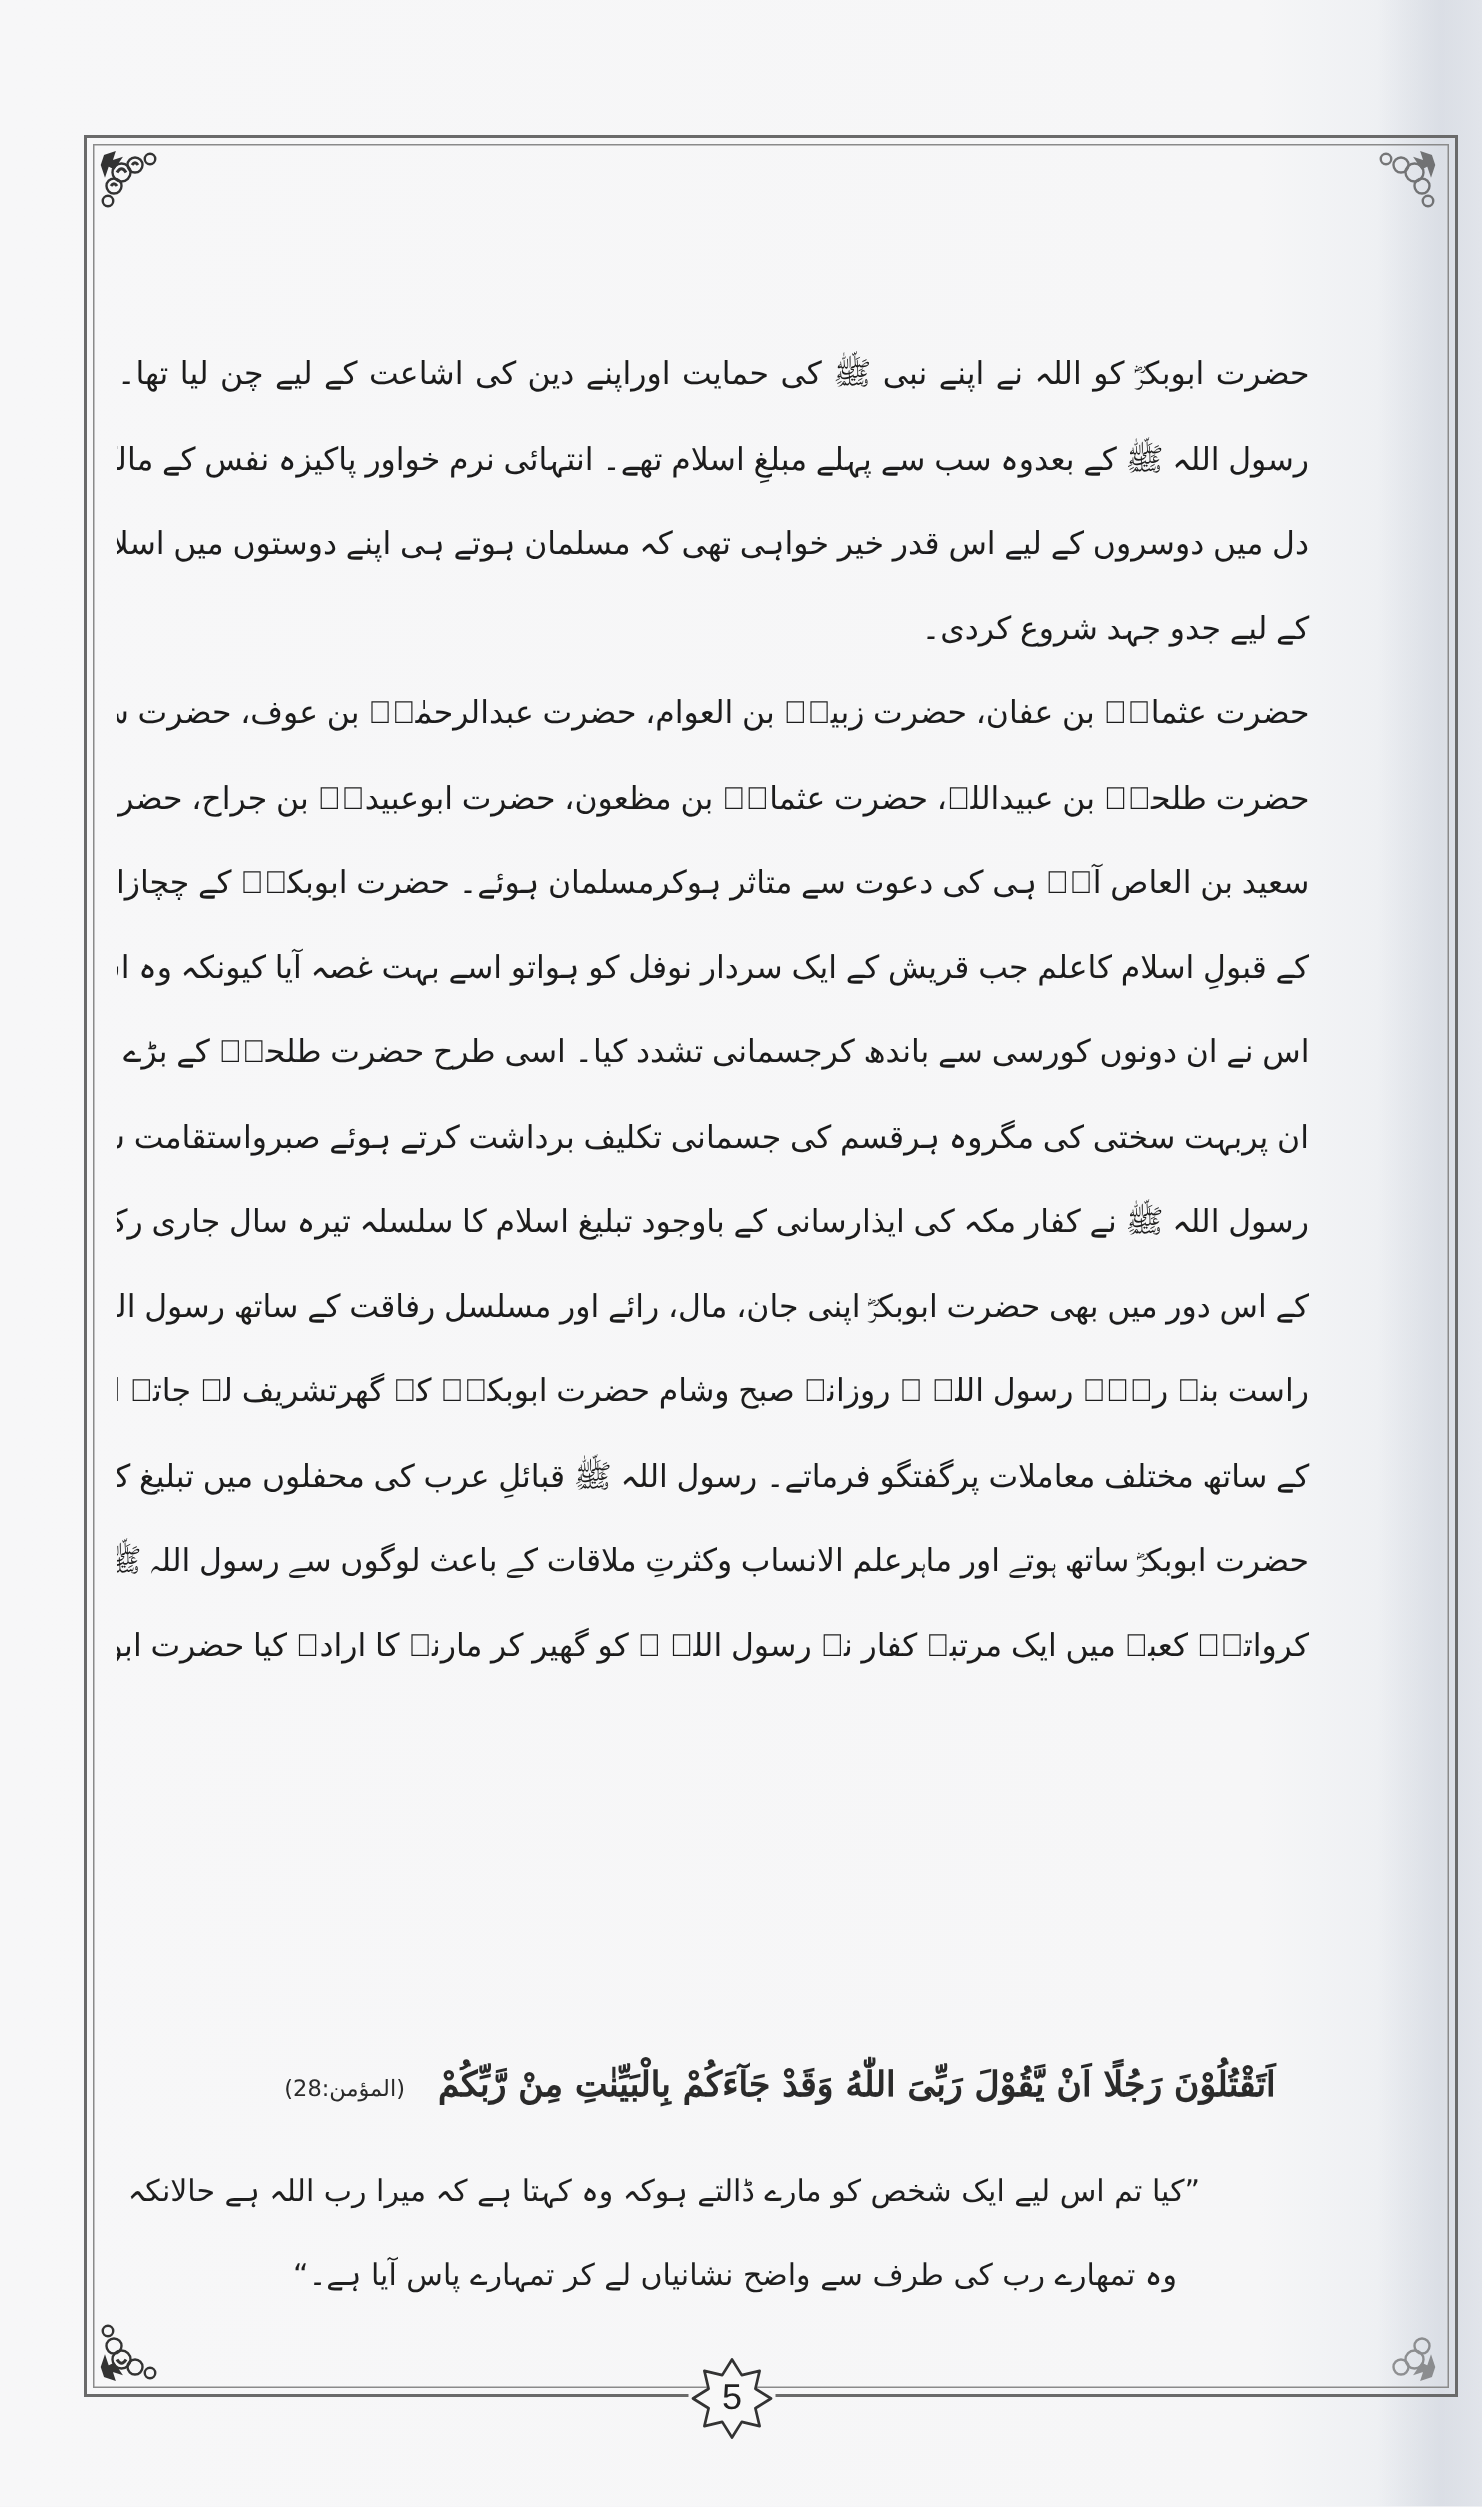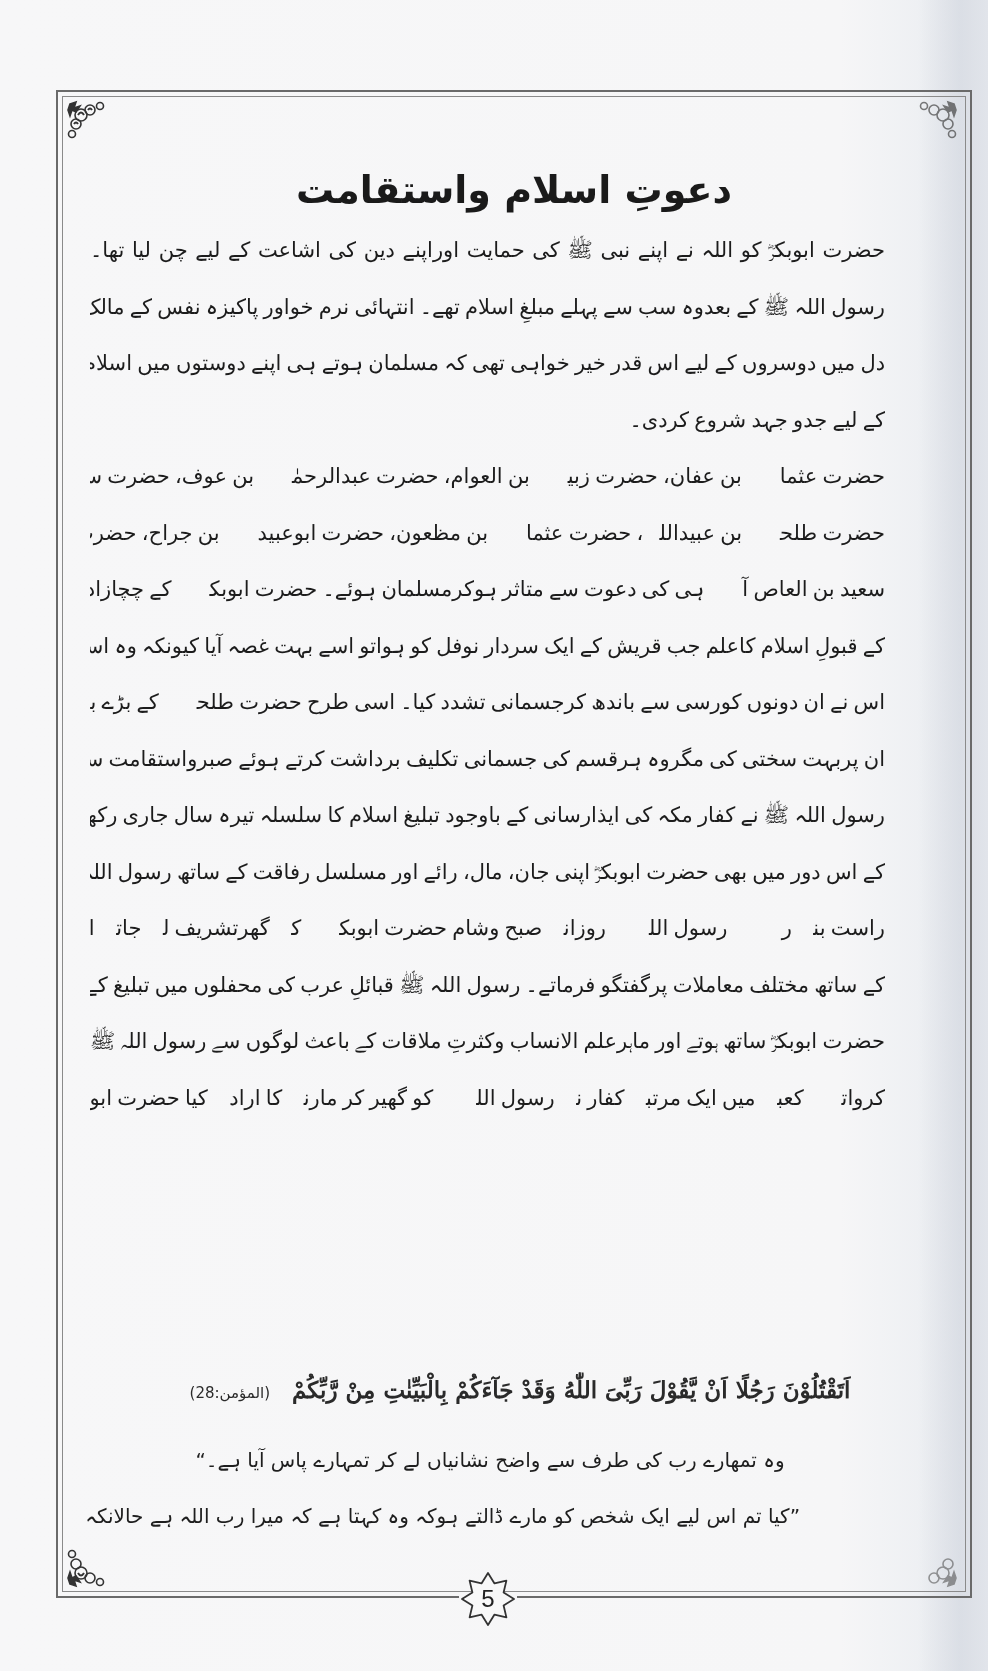--- a/index.html
+++ b/index.html
@@ -59,25 +59,25 @@
     direction: rtl;
     font-family: "DejaVu Sans", sans-serif;
     font-weight: bold;
     font-size: 38px;
     color: #1a1a1a;
     line-height: 60px;
   }
 
   .body-text {
     position: absolute;
-    left: 90px; top: 222px;
+    left: 78px; top: 222px;
     width: 795px;
     direction: rtl;
     text-align: justify;
-    font-family: Liberation Serif, serif;
+    font-family: Liberation Sans, sans-serif;
     font-size: 21px;
     line-height: 56px;
     color: #1c1c1c;
   }
   .line {
     display: block;
     height: 56.5px;
     white-space: nowrap;
     overflow: hidden;
     text-align: justify;
@@ -188,21 +188,20 @@
   </div>
   <div class="corner br">
     <svg viewBox="0 0 48 48" fill="none" stroke="#555" stroke-width="1.6">
       <path d="M6 6 L12 4 L10 10 L16 8 L12 14 L8 12 L6 18 L4 12 L6 6 Z" fill="#555"></path>
       <circle cx="17" cy="17" r="6"></circle>
       <circle cx="26" cy="12" r="5"></circle>
       <circle cx="12" cy="26" r="5"></circle>
     </svg>
   </div>
 
-  <h1 class="title">دعوتِ اسلام واستقامت</h1>
 
   <div class="body-text">
     <span class="line">حضرت ابوبکرؓ کو اللہ نے اپنے نبی ﷺ کی حمایت اوراپنے دین کی اشاعت کے لیے چن لیا تھا۔</span>
     <span class="line">رسول اللہ ﷺ کے بعدوہ سب سے پہلے مبلغِ اسلام تھے۔ انتہائی نرم خواور پاکیزہ نفس کے مالک تھے اوران کے</span>
     <span class="line">دل میں دوسروں کے لیے اس قدر خیر خواہی تھی کہ مسلمان ہوتے ہی اپنے دوستوں میں اسلام کی اشاعت</span>
     <span class="line last">کے لیے جدو جہد شروع کردی۔</span>
     <span class="line">حضرت عثمانؓ بن عفان، حضرت زبیرؓ بن العوام، حضرت عبدالرحمٰنؓ بن عوف، حضرت سعدؓ بن ابی وقاص،</span>
     <span class="line">حضرت طلحہؓ بن عبیداللہ، حضرت عثمانؓ بن مظعون، حضرت ابوعبیدہؓ بن جراح، حضرت ابوسلمہؓ اورحضرت خالدؓ بن</span>
     <span class="line">سعید بن العاص آپؓ ہی کی دعوت سے متاثر ہوکرمسلمان ہوئے۔ حضرت ابوبکرؓ کے چچازاد بھائی حضرت طلحہؓ</span>
     <span class="line">کے قبولِ اسلام کاعلم جب قریش کے ایک سردار نوفل کو ہواتو اسے بہت غصہ آیا کیونکہ وہ اسلام کا سخت دشمن تھا۔</span>
@@ -215,22 +214,22 @@
     <span class="line">حضرت ابوبکرؓ ساتھ ہوتے اور ماہرعلم الانساب وکثرتِ ملاقات کے باعث لوگوں سے رسول اللہ ﷺ کا تعارف</span>
     <span class="line">کرواتے۔ کعبہ میں ایک مرتبہ کفار نے رسول اللہ ﷺ کو گھیر کر مارنے کا ارادہ کیا حضرت ابوبکرؓ کو گھر میں کسی</span>
   </div>
 
   <div class="ayah">
     <span>اَتَقْتُلُوْنَ رَجُلًا اَنْ يَّقُوْلَ رَبِّىَ اللّٰهُ وَقَدْ جَآءَكُمْ بِالْبَيِّنٰتِ مِنْ رَّبِّكُمْ</span>
     <span class="ref">(المؤمن:28)</span>
   </div>
 
   <div class="translation">
+    <span class="tline">”کیا تم اس لیے ایک شخص کو مارے ڈالتے ہوکہ وہ کہتا ہے کہ میرا رب اللہ ہے حالانکہ</span>
     <span class="tline">وہ تمھارے رب کی طرف سے واضح نشانیاں لے کر تمہارے پاس آیا ہے۔“</span>
-    <span class="tline">”کیا تم اس لیے ایک شخص کو مارے ڈالتے ہوکہ وہ کہتا ہے کہ میرا رب اللہ ہے حالانکہ</span>
   </div>
 
   <div class="bottom-gap-cover"></div>
   <div class="page-number">
     <svg viewBox="0 0 58 58">
       <polygon points="29,3 35.5,13.4 47.4,10.6 44.6,22.5 55,29 44.6,35.5 47.4,47.4 35.5,44.6 29,55 22.5,44.6 10.6,47.4 13.4,35.5 3,29 13.4,22.5 10.6,10.6 22.5,13.4" fill="#f8f8f8" stroke="#333" stroke-width="1.8" stroke-linejoin="round"></polygon>
     </svg>
     <span>5</span>
   </div>
 </div>

